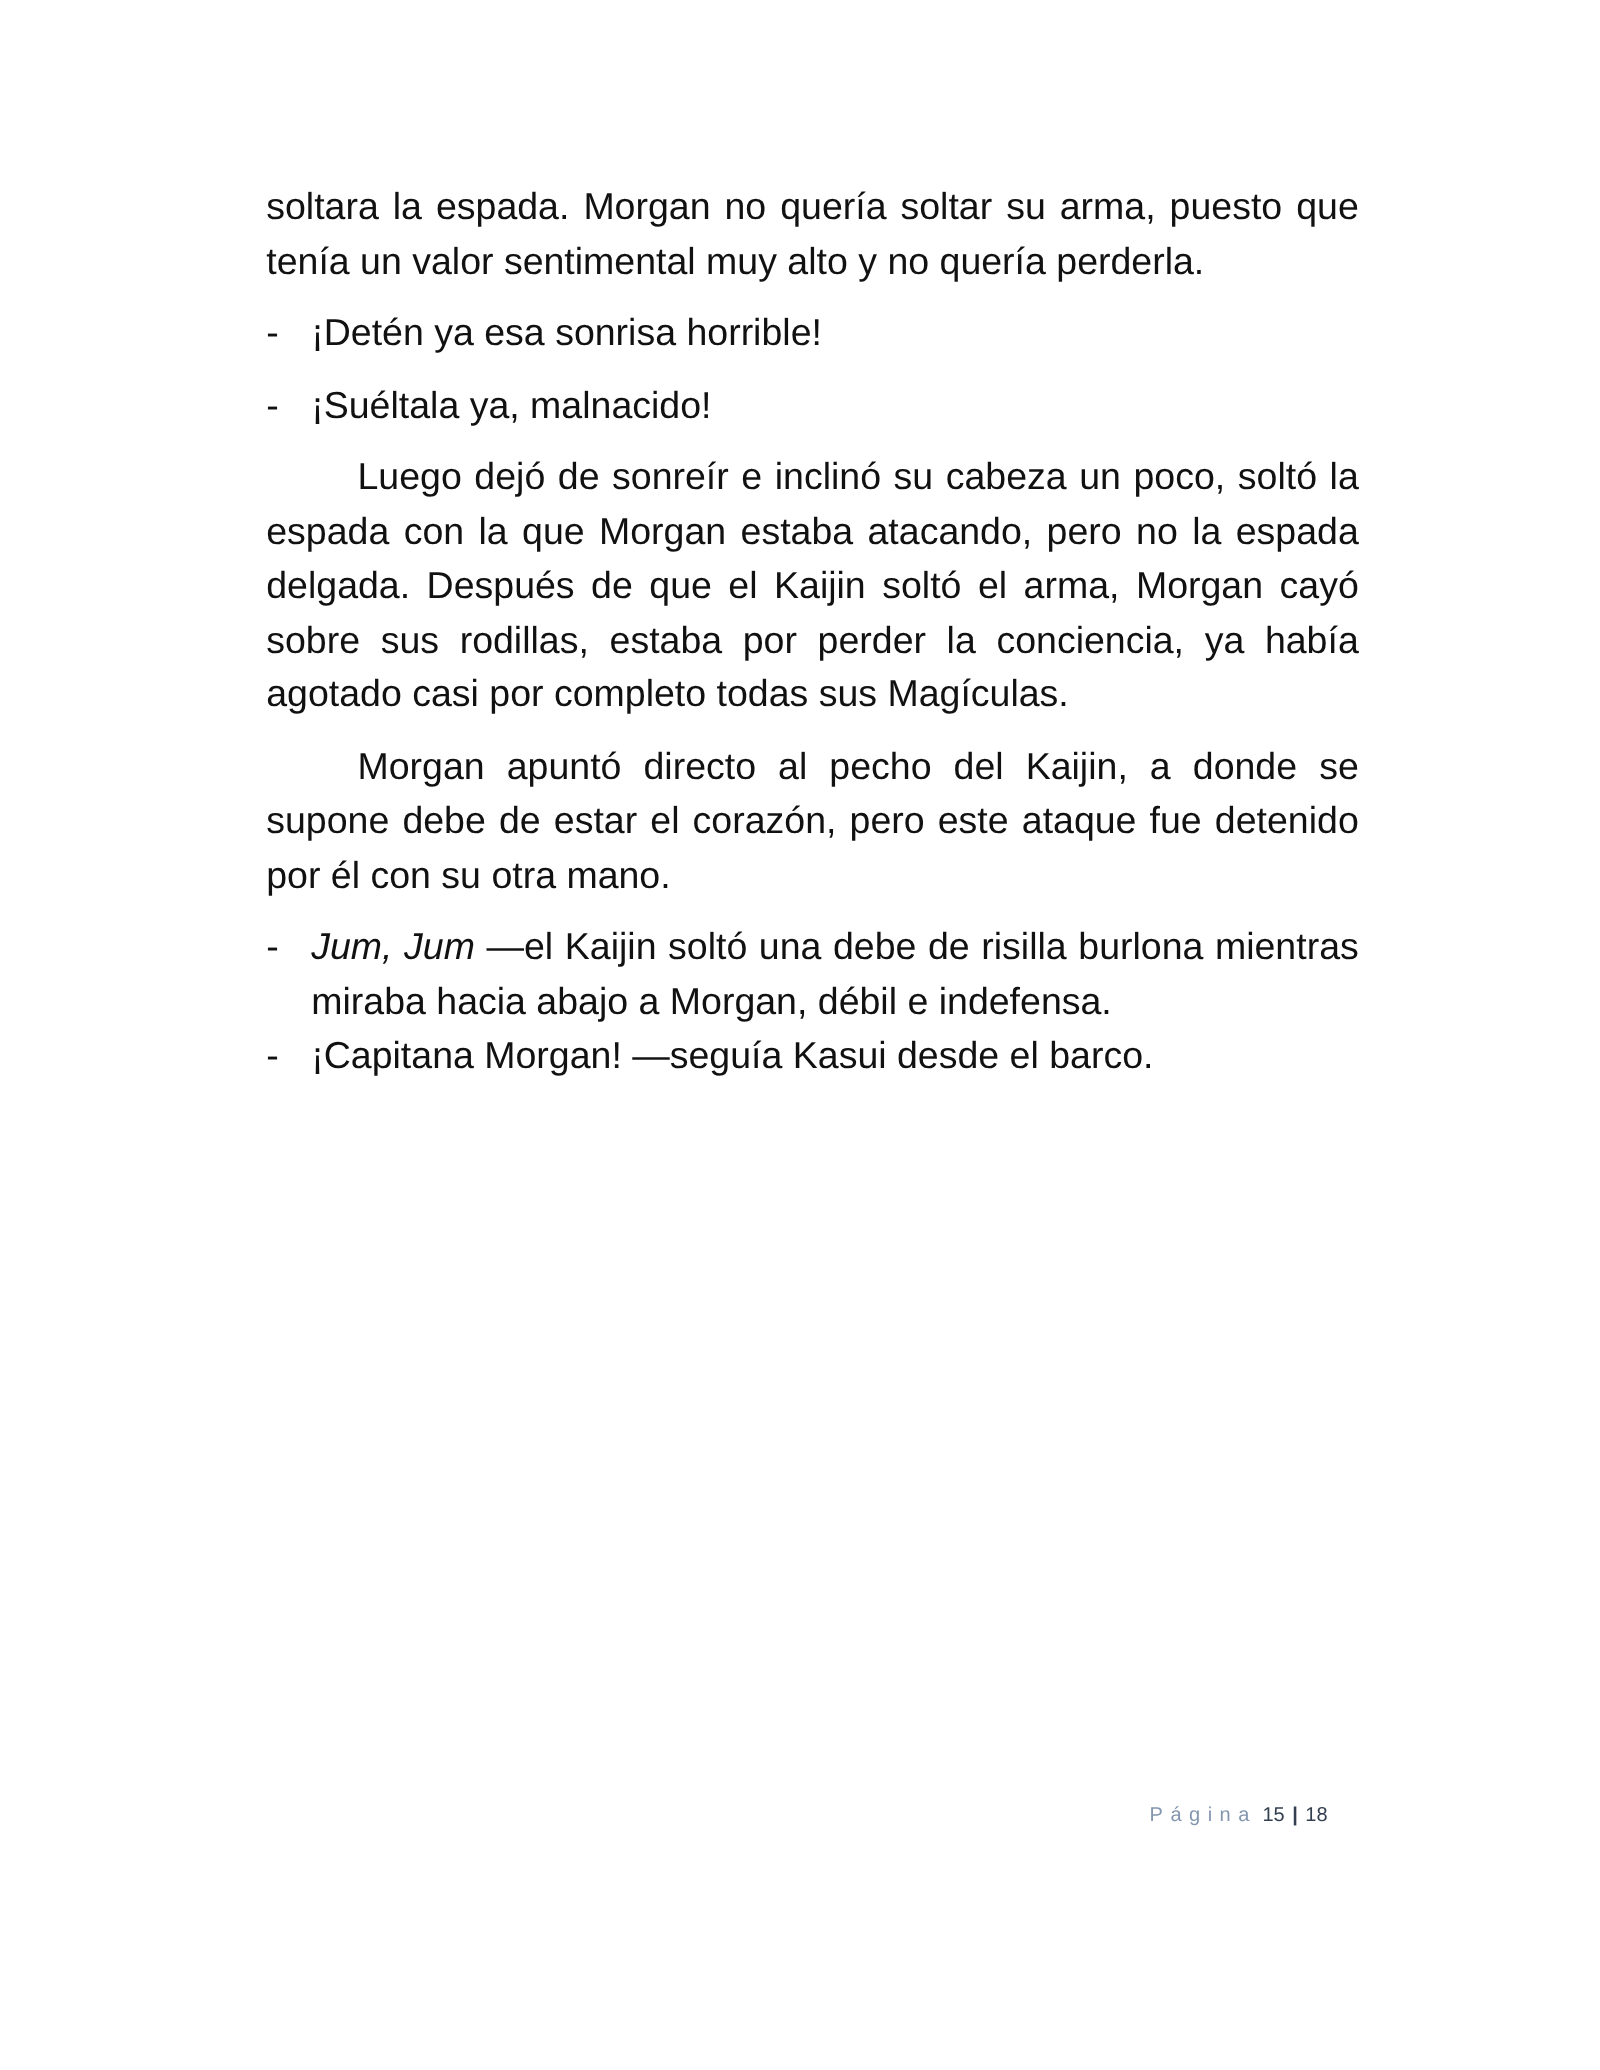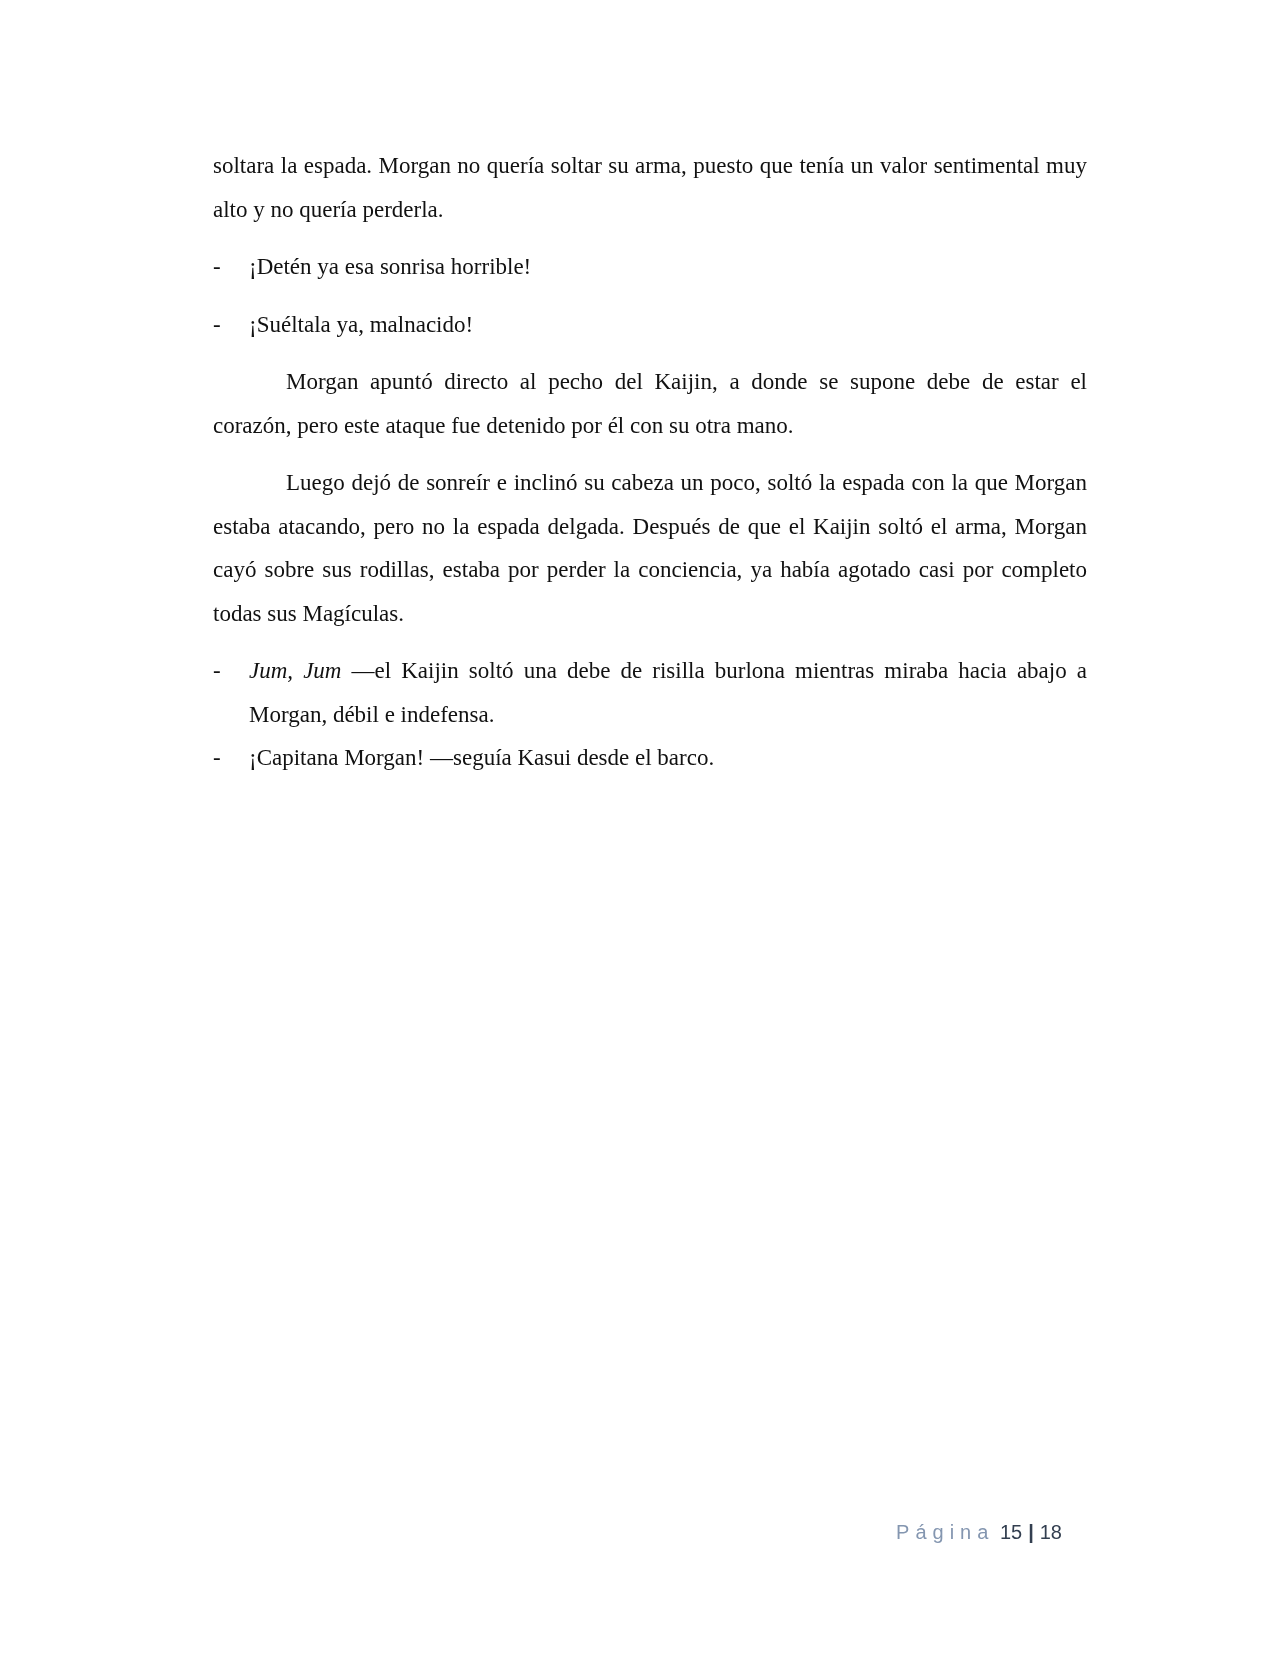--- a/index.html
+++ b/index.html
@@ -3,32 +3,32 @@
 <meta charset="utf-8">
 <style>
   html, body { margin: 0; padding: 0; background: #ffffff; }
   body {
     width: 1280px; height: 1656px; position: relative; overflow: hidden;
     font-family: "Liberation Sans", "DejaVu Sans", sans-serif;
     color: #111111;
   }
   .page-body {
     position: absolute; left: 213px; top: 144px; width: 874px;
-    font-size: 23px; line-height: 43.5px; font-family: Liberation Serif, serif;
+    font-size: 30px; line-height: 43.5px;
   }
   .para { margin: 0 0 14px 0; text-align: justify; text-indent: 73px; }
   .para.noindent { text-indent: 0; }
   .dialog { display: flex; margin: 0; }
   .dialog .dash { width: 36px; flex: 0 0 36px; }
   .dialog .dtext { flex: 1; text-align: justify; }
   .dialog-group { margin-bottom: 14px; }
   .italic { font-style: italic; margin-top: 12px; }
   .footer {
-    position: absolute; right: 218px; top: 1517px;
-    font-size: 20px; line-height: 30px; white-space: nowrap;
+    position: absolute; right: 218px; top: 1438px;
+    font-size: 16px; line-height: 30px; white-space: nowrap;
   }
   .footer .label { color: #8496b0; letter-spacing: 6px; }
   .footer .num { color: #333f50; }
   .footer .sep { color: #333f50; font-weight: bold; padding: 0 6px; }
 </style>
 </head>
 <body>
 
 <div class="page-body">
   <p class="para noindent">soltara la espada. Morgan no quería soltar su arma, puesto que tenía un valor sentimental muy alto y no quería perderla.</p>
@@ -41,22 +41,22 @@
   </div>
 
 
   <div class="dialog-group">
     <div class="dialog">
       <span class="dash">-</span>
       <span class="dtext">¡Suéltala ya, malnacido!</span>
     </div>
   </div>
 
+  <p class="para">Luego dejó de sonreír e inclinó su cabeza un poco, soltó la espada con la que Morgan estaba atacando, pero no la espada delgada. Después de que el Kaijin soltó el arma, Morgan cayó sobre sus rodillas, estaba por perder la conciencia, ya había agotado casi por completo todas sus Magículas.</p>
   <p class="para">Morgan apuntó directo al pecho del Kaijin, a donde se supone debe de estar el corazón, pero este ataque fue detenido por él con su otra mano.</p>
-  <p class="para">Luego dejó de sonreír e inclinó su cabeza un poco, soltó la espada con la que Morgan estaba atacando, pero no la espada delgada. Después de que el Kaijin soltó el arma, Morgan cayó sobre sus rodillas, estaba por perder la conciencia, ya había agotado casi por completo todas sus Magículas.</p>
 
   <div class="dialog-group">
     <div class="dialog">
       <span class="dash">-</span>
       <span class="dtext"><span class="italic">Jum, Jum</span><span> —el Kaijin soltó una debe de risilla burlona mientras miraba hacia abajo a Morgan, débil e indefensa.</span></span>
     </div>
     <div class="dialog">
       <span class="dash">-</span>
       <span class="dtext">¡Capitana Morgan! —seguía Kasui desde el barco.</span>
     </div>

